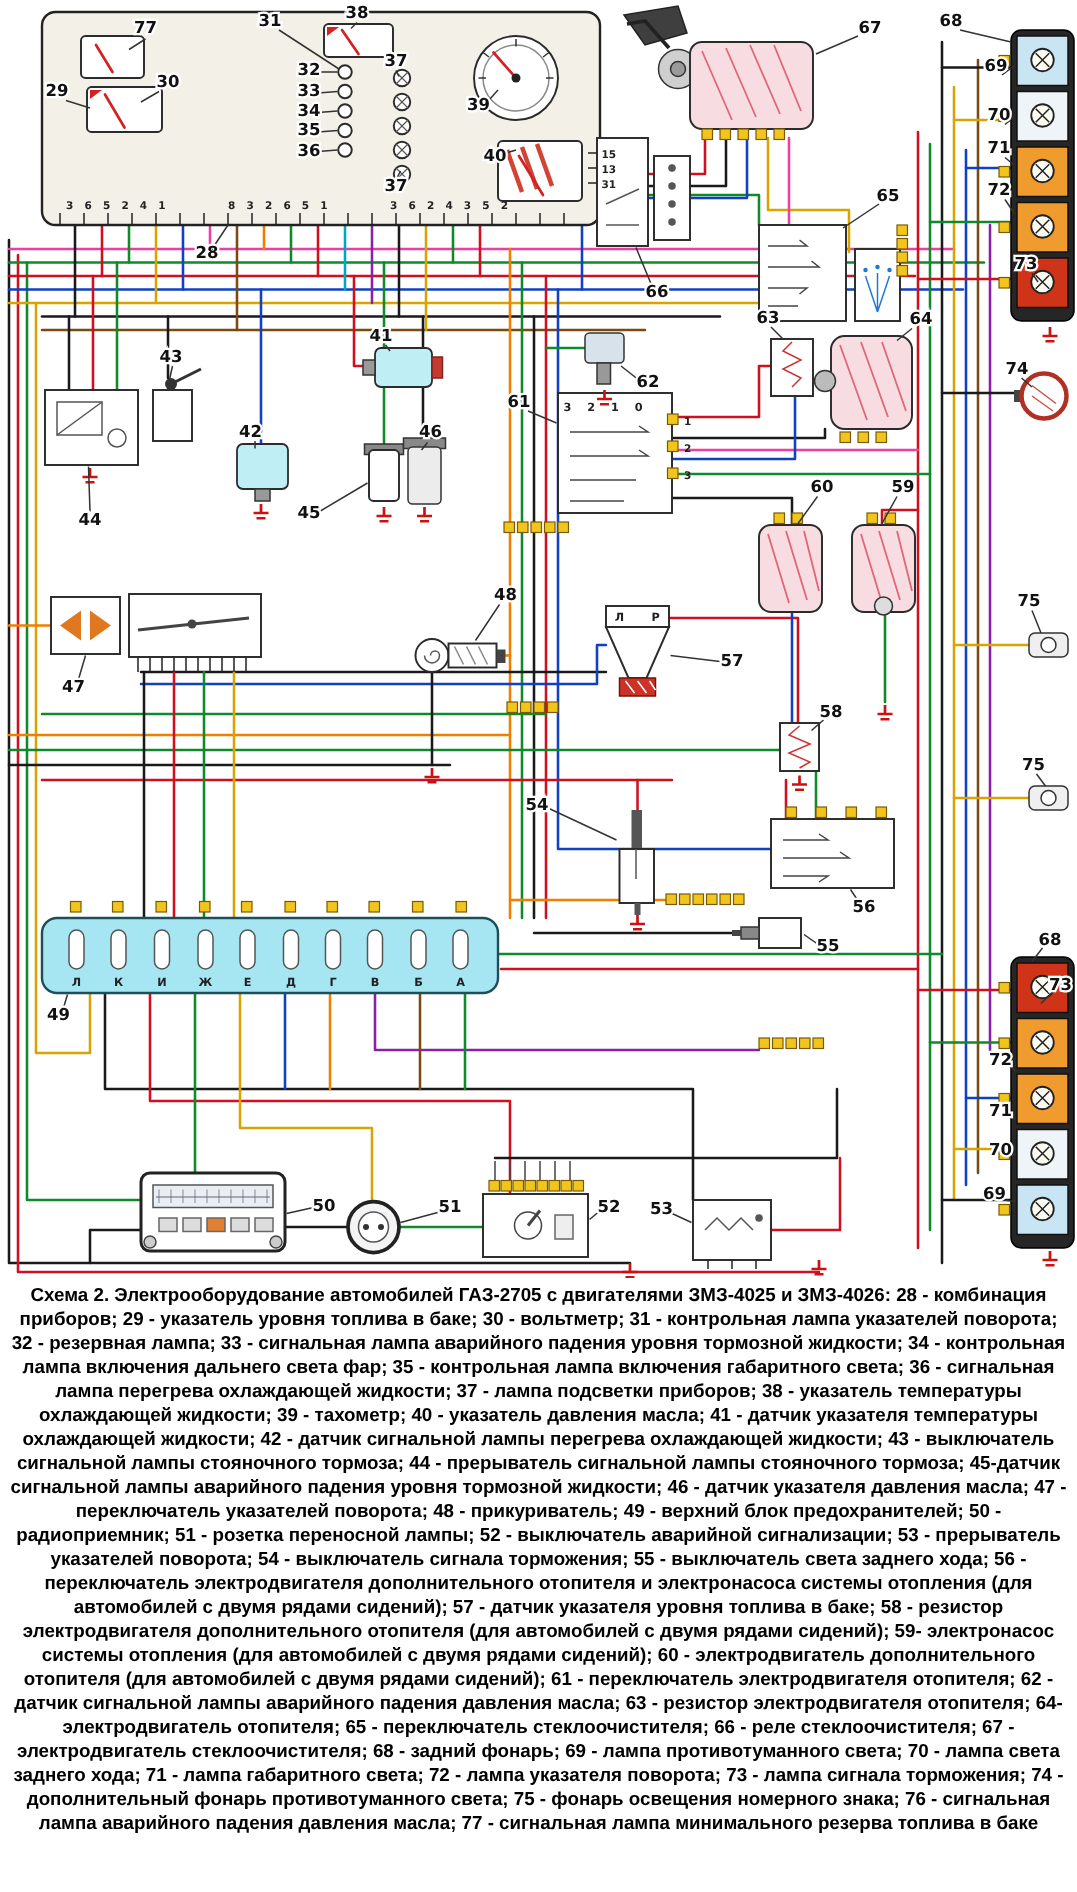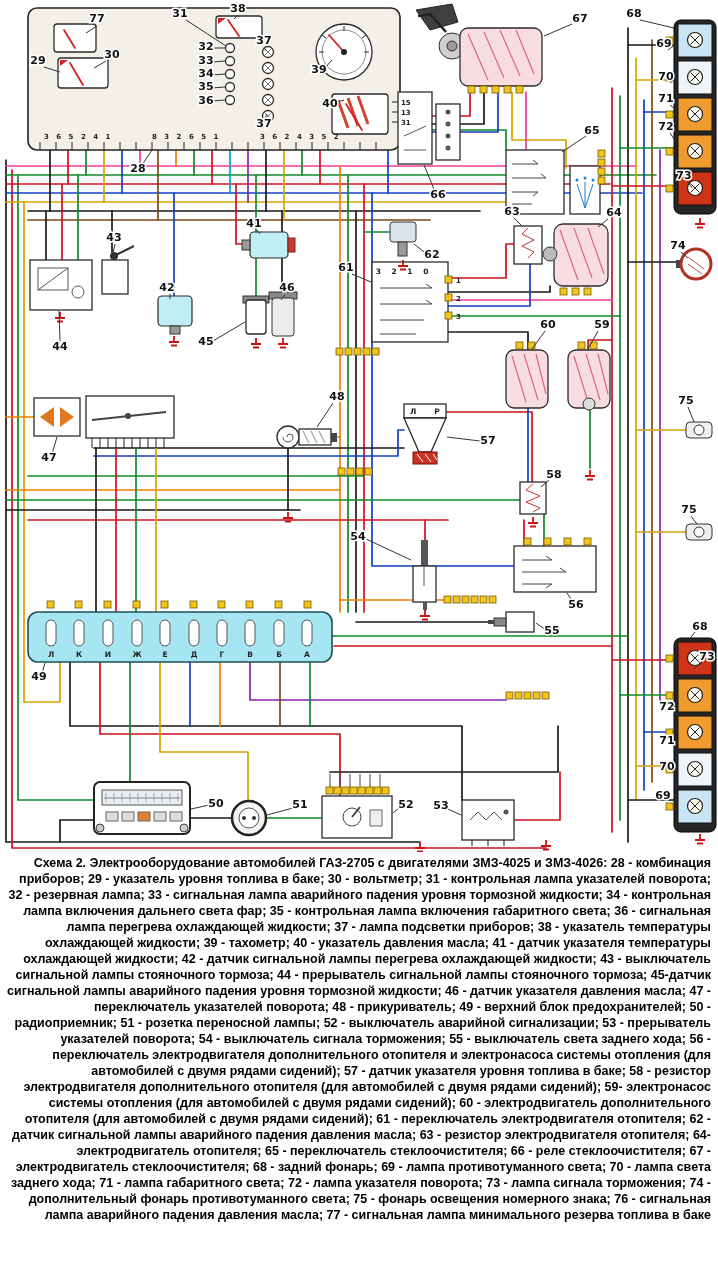--- a/index.html
+++ b/index.html
@@ -1,18 +1,18 @@
 <!DOCTYPE html>
 <html><head>
 <meta charset="utf-8">
 <style>
   html,body{margin:0;padding:0;background:#fff}
   .page{position:relative;width:718px;height:1261px;background:#fff;overflow:hidden;font-family:"Liberation Sans",sans-serif}
   .diagram{position:relative;width:718px;height:852px;background:#fff}
-  .caption{box-sizing:border-box;width:718px;padding:3px 7px 0 7px;font:bold 12.5px/16px "Liberation Sans",sans-serif;color:#000;text-align:right}
+  .caption{box-sizing:border-box;width:718px;padding:3px 7px 0 7px;font:bold 12.5px/16px "Liberation Sans",sans-serif;color:#000;text-align:center}
   svg text{font-family:"DejaVu Sans",sans-serif}
   .co{font:bold 11px "DejaVu Sans",sans-serif;fill:#111;text-anchor:middle;stroke:#fff;stroke-width:3px;paint-order:stroke}
   .tt{font:bold 7px "DejaVu Sans",sans-serif;fill:#222}
   .tc{font:bold 7.5px "DejaVu Sans",sans-serif;fill:#222;text-anchor:middle}
   .w{fill:none;stroke-width:1.7;stroke-linecap:round;stroke-linejoin:round}
   .c-bk{stroke:#1a1a1a}.c-rd{stroke:#cf1020}.c-gn{stroke:#0f8a28}.c-bl{stroke:#1240c4}.c-yl{stroke:#d7a400}
   .c-or{stroke:#ef7f00}.c-pk{stroke:#ee3fa0}.c-br{stroke:#7a4a12}.c-pu{stroke:#8820aa}.c-cy{stroke:#00a6c8}
   .ld{stroke:#333;stroke-width:1}
   .cmp{fill:#fff;stroke:#2b2b2b;stroke-width:1.3}
   .pnk{fill:#f7dde2;stroke:#2b2b2b;stroke-width:1.3}

